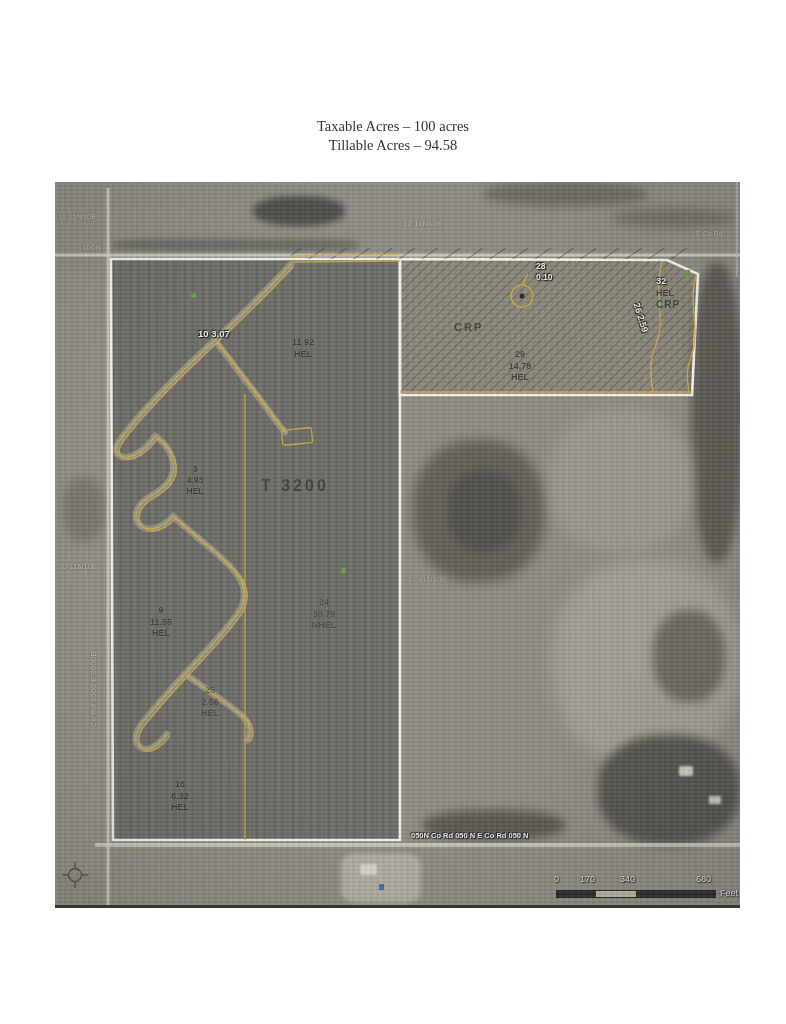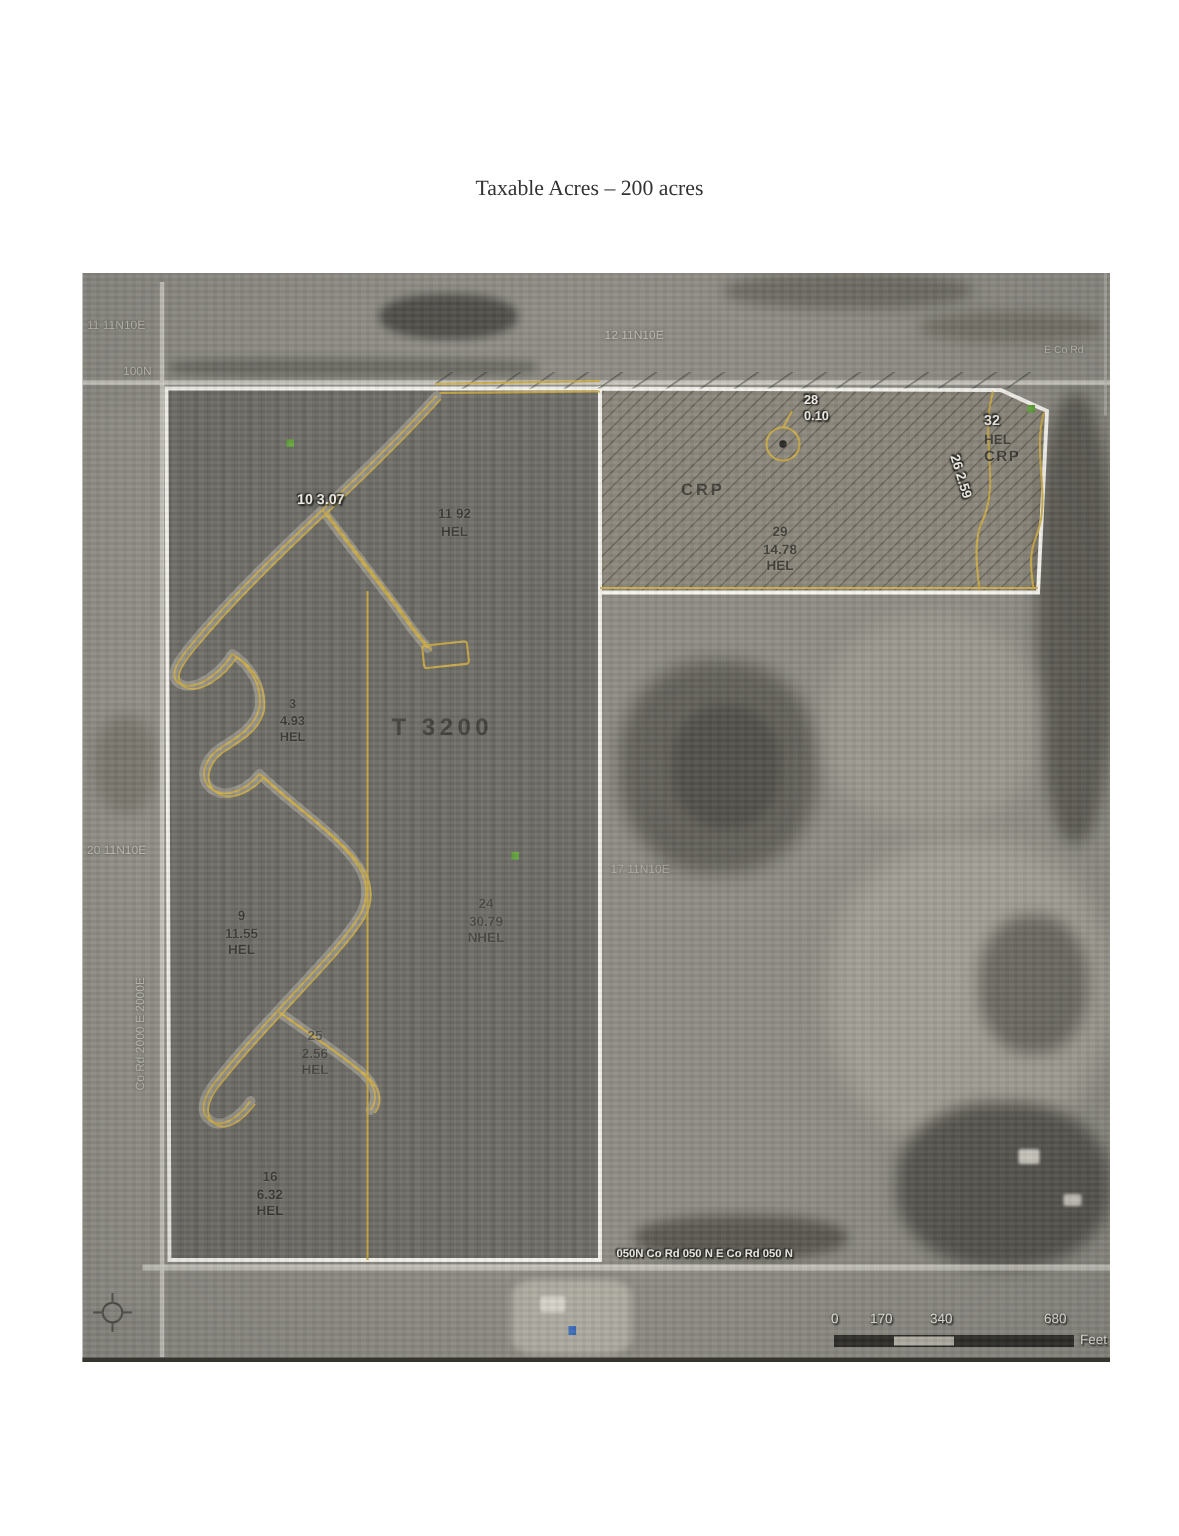--- a/index.html
+++ b/index.html
@@ -37,21 +37,22 @@
   .crp{font-size:11px;font-weight:bold;letter-spacing:2px;color:#33322d;opacity:.8;}
   .mk{position:absolute;}
   .sb-tick{position:absolute;top:0;font-size:9px;color:#e9e6de;
       text-shadow:0 0 2px #262622,1px 1px 1px #262622;}
   .sb-seg{position:absolute;top:16px;height:8px;}
 </style>
 </head>
 <body>
 
 <div class="page">
-  <div class="hdr sub1">Taxable Acres – 200 acres</div>
+  <div class="hdr sub1">Taxable Acres – 100 acres</div>
+  <div class="hdr sub2">Tillable Acres – 94.58</div>
 
   <div class="map">
 
     <div class="blob" style="left:198px;top:14px;width:92px;height:30px;background:#504f4a;filter:blur(3px);"></div>
     <div class="blob" style="left:58px;top:57px;width:245px;height:12px;background:#6b6a63;filter:blur(3px);border-radius:30%;"></div>
     <div class="blob" style="left:428px;top:0px;width:165px;height:24px;background:#6f6d65;filter:blur(4px);"></div>
     <div class="blob" style="left:558px;top:26px;width:122px;height:20px;background:#767469;filter:blur(4px);"></div>
     <div class="blob" style="left:636px;top:80px;width:52px;height:300px;background:#5e5c55;filter:blur(5px);"></div>
     <div class="blob" style="left:358px;top:258px;width:132px;height:142px;background:#63615a;filter:blur(6px);"></div>
     <div class="blob" style="left:393px;top:288px;width:72px;height:82px;background:#53514b;filter:blur(4px);"></div>

